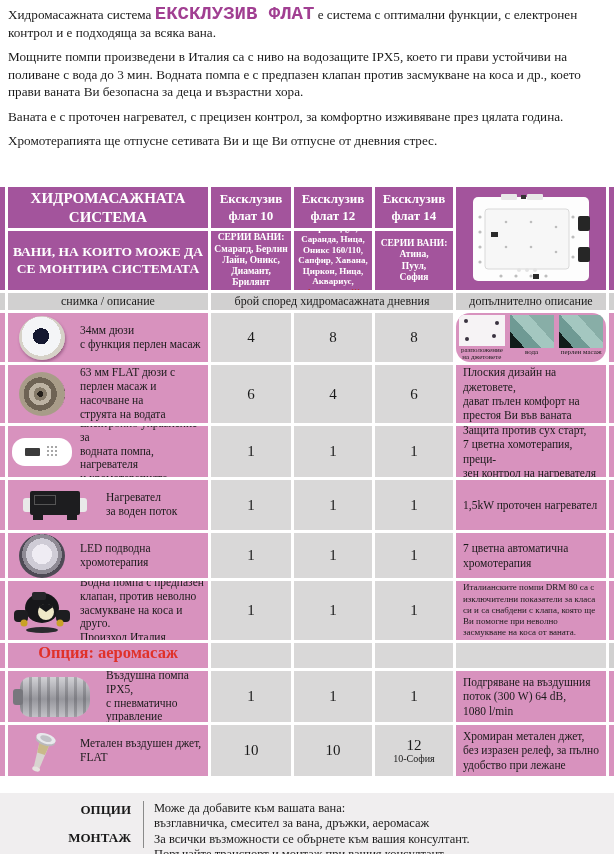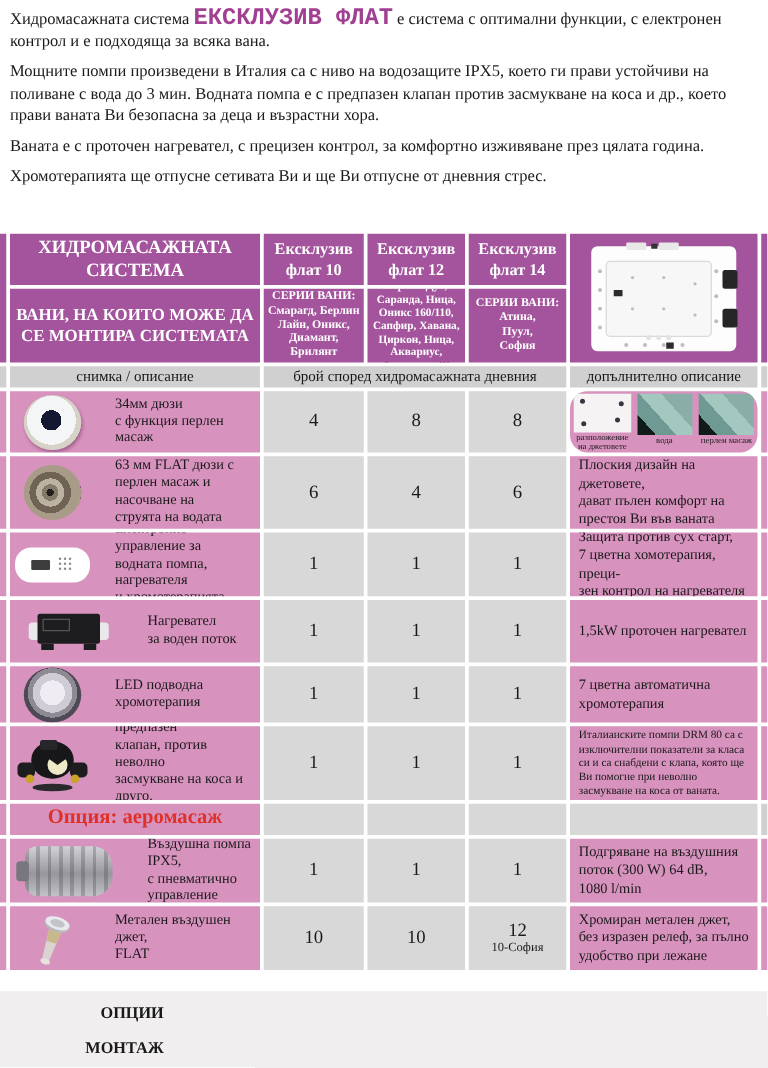--- a/index.html
+++ b/index.html
@@ -33,21 +33,21 @@
   .hdr{background:var(--purple);color:#fff;display:flex;align-items:center;justify-content:center;
     text-align:center;font-weight:bold;}
   .hdr.t1{font-size:15px;line-height:1.25;}
   .hdr.t2{font-size:13.5px;line-height:1.25;}
   .hdr.model{font-size:13px;line-height:1.25;}
   .hdr.series{font-size:9.5px;line-height:1.18;white-space:pre-line;flex-direction:column;}
   .hdr.series.small{font-size:9px;}
   .hl{display:block;color:var(--darkred);}
   .sub{background:var(--subgray);display:flex;align-items:center;justify-content:center;
     font-size:12px;}
-  .desc{background:var(--pink);display:flex;align-items:center;padding:2px 2px 2px 4px;gap:20px;}
+  .desc{background:var(--pink);display:flex;align-items:center;padding:2px 2px 2px 4px;gap:8px;}
   .desc .photo{flex:0 0 60px;display:flex;align-items:center;justify-content:center;}
   .desc .lbl{font-size:11.5px;line-height:1.2;white-space:pre-line;}
   .val{background:var(--valgray);display:flex;flex-direction:column;align-items:center;
     justify-content:center;font-size:15px;}
   .val .note{font-size:10px;line-height:1;}
   .extra{background:var(--pink);display:flex;flex-direction:column;justify-content:center;
     padding:3px 5px 3px 7px;font-size:11.5px;line-height:1.25;white-space:pre-line;}
   .extra.tiny{font-size:9px;line-height:1.25;white-space:normal;}
   .gycell{background:var(--valgray);}
   .section{background:var(--pink);display:flex;align-items:flex-start;justify-content:center;}
@@ -376,13 +376,19 @@
 удобство при лежане</div>
   <div class="sl" style="grid-area:12/7/13/8"></div>
 
 </div>
 
 <div class="footer">
   <div class="flabels">
     <div>ОПЦИИ</div>
     <div>МОНТАЖ</div>
   </div>
+  <div class="ftext">
+    <div>Може да добавите към вашата вана:</div>
+    <div>възглавничка, смесител за вана, дръжки, аеромасаж</div>
+    <div>За всички възможности се обърнете към вашия консултант.</div>
+    <div>Поръчайте транспорт и монтаж при вашия консултант</div>
+  </div>
 </div>
 
 </body></html>

